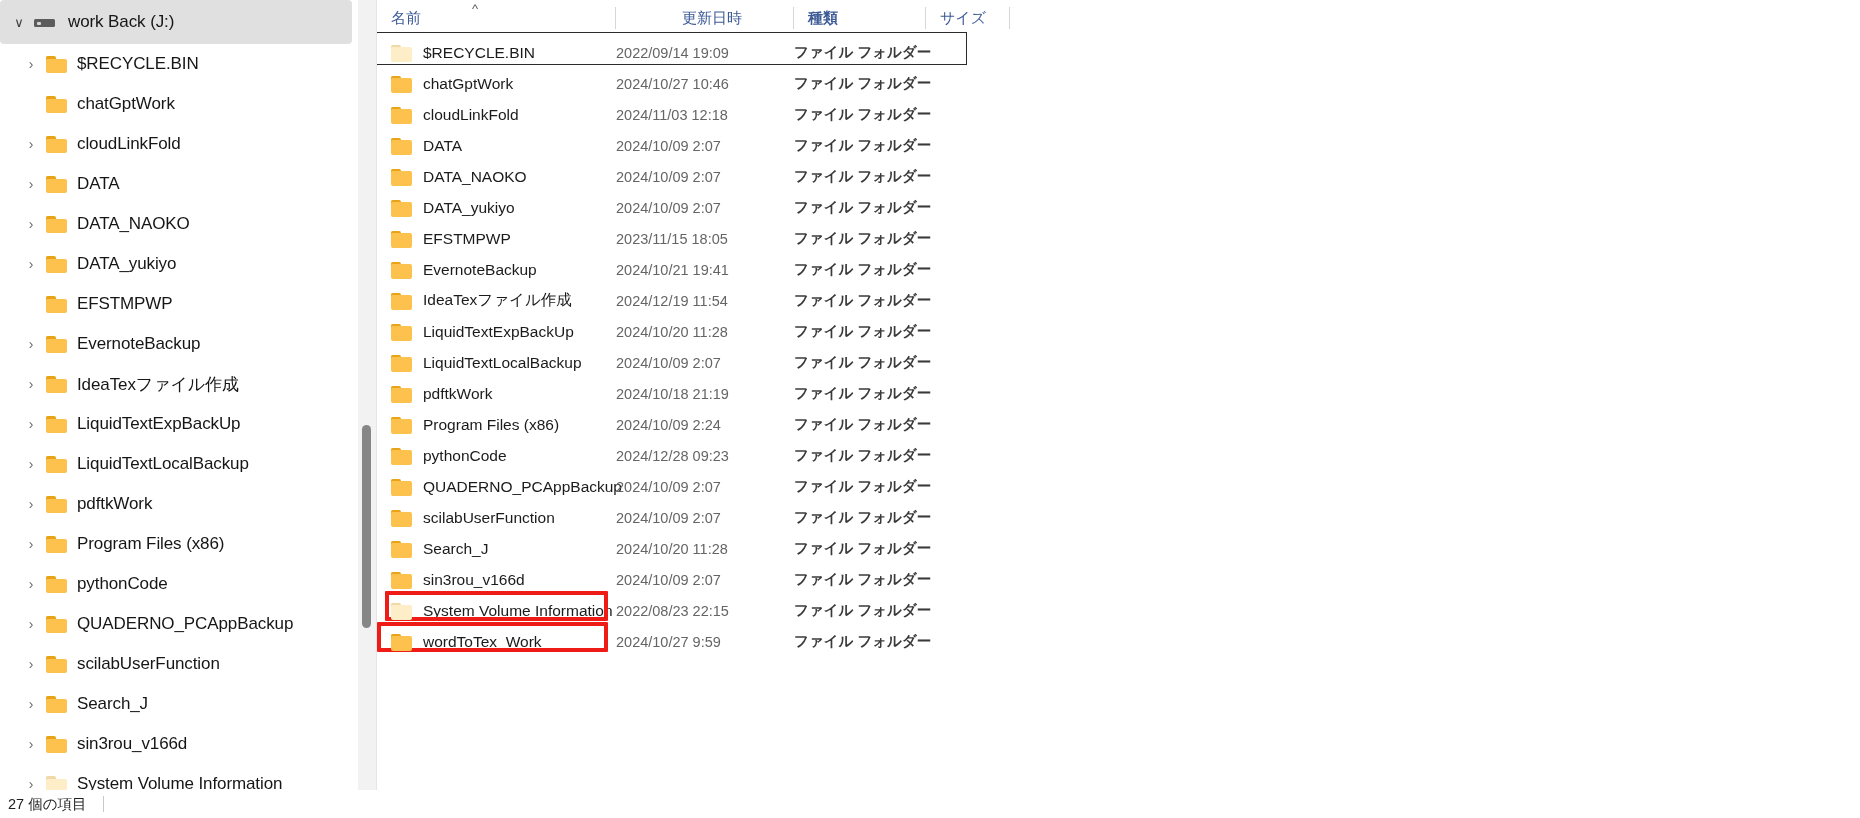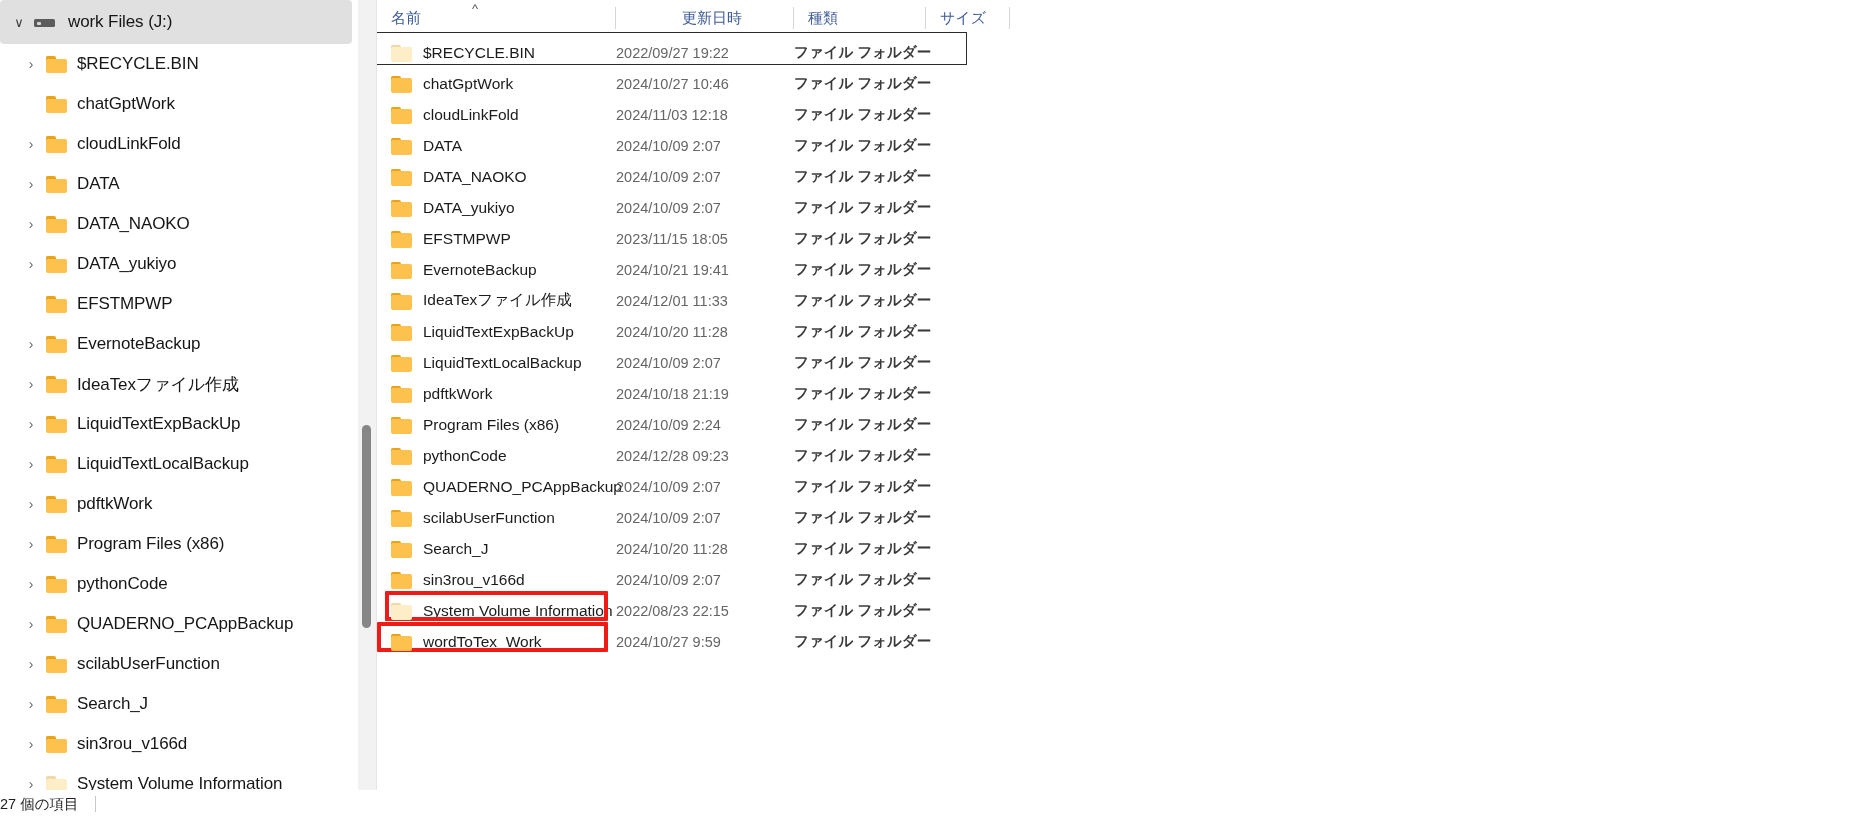--- a/index.html
+++ b/index.html
@@ -155,21 +155,21 @@
     padding-left: 14px;
   }
   #col-header .col .divider {
     position: absolute;
     right: 0; top: 7px;
     width: 1px; height: 22px;
     background: #d6d6d6;
   }
   .col-name { width: 239px; }
   .col-date { width: 178px; justify-content: center; }
-  .col-type { width: 132px; }
+  .col-type { width: 132px; font-weight: bold; }
   .col-size { width: 84px; }
 
   #sort-caret {
     position: absolute;
     left: 95px;
     top: 2px;
     font-size: 13px;
     color: #5b5b5b;
     line-height: 1;
   }
@@ -231,38 +231,38 @@
     position: absolute;
     left: 0; bottom: 0;
     width: 1860px;
     height: 28px;
     background: #ffffff;
     display: flex;
     align-items: center;
     font-size: 14.5px;
     color: #1f1f1f;
   }
-  #status-bar .status-text { padding-left: 0; }
+  #status-bar .status-text { padding-left: 8px; }
   #status-bar .status-sep {
     width: 1px; height: 16px;
     background: #c8c8c8;
     margin-left: 16px;
   }
 </style>
 </head>
 <body>
 
 <div id="app">
 
   <div id="nav-pane">
     <div id="nav-tree">
         <div class="tree-row root">
           <span class="chev">∨</span>
           <span class="drive-ico"></span>
-          <span class="tree-label">work Files (J:)</span>
+          <span class="tree-label">work Back (J:)</span>
         </div>
         <div class="tree-row">
           <span class="indent-1"></span>
           <span class="chev">›</span>
           <span class="folder-ico"></span>
           <span class="tree-label">$RECYCLE.BIN</span>
         </div>
         <div class="tree-row">
           <span class="indent-1"></span>
           <span class="chev"></span>
@@ -401,21 +401,21 @@
     </div>
 
     <div id="header-rule"></div>
 
     <div id="rows">
         <div class="frow selected">
           <span class="cell cell-name">
             <span class="folder-ico pale"></span>
             <span class="fname">$RECYCLE.BIN</span>
           </span>
-          <span class="cell cell-date">2022/09/27 19:22</span>
+          <span class="cell cell-date">2022/09/14 19:09</span>
           <span class="cell cell-type">ファイル フォルダー</span>
           <span class="cell cell-size"></span>
         </div>
         <div class="frow">
           <span class="cell cell-name">
             <span class="folder-ico"></span>
             <span class="fname">chatGptWork</span>
           </span>
           <span class="cell cell-date">2024/10/27 10:46</span>
           <span class="cell cell-type">ファイル フォルダー</span>
@@ -473,21 +473,21 @@
           </span>
           <span class="cell cell-date">2024/10/21 19:41</span>
           <span class="cell cell-type">ファイル フォルダー</span>
           <span class="cell cell-size"></span>
         </div>
         <div class="frow">
           <span class="cell cell-name">
             <span class="folder-ico"></span>
             <span class="fname">IdeaTexファイル作成</span>
           </span>
-          <span class="cell cell-date">2024/12/01 11:33</span>
+          <span class="cell cell-date">2024/12/19 11:54</span>
           <span class="cell cell-type">ファイル フォルダー</span>
           <span class="cell cell-size"></span>
         </div>
         <div class="frow">
           <span class="cell cell-name">
             <span class="folder-ico"></span>
             <span class="fname">LiquidTextExpBackUp</span>
           </span>
           <span class="cell cell-date">2024/10/20 11:28</span>
           <span class="cell cell-type">ファイル フォルダー</span>

